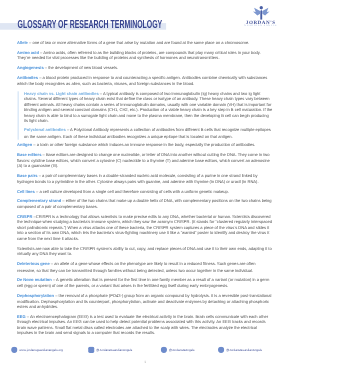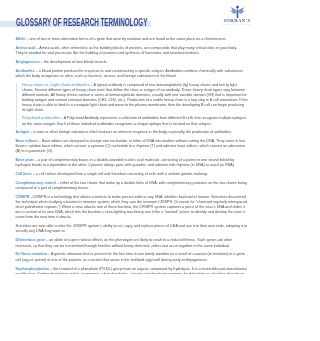--- a/index.html
+++ b/index.html
@@ -1,19 +1,19 @@
 <!DOCTYPE html>
 <html><head>
 <meta charset="utf-8">
 <title>Glossary of Research Terminology</title>
 <style>
   html,body{margin:0;padding:0;}
   body{width:264px;height:341px;background:#ffffff;
        font-family:"Liberation Sans",sans-serif;}
-  .page{position:relative;width:264px;height:274px;overflow:hidden;background:#fff;}
+  .page{position:relative;width:264px;height:341px;overflow:hidden;background:#fff;}
 
   
   .title-band{position:absolute;left:0;top:21px;width:151px;height:6px;background:#dfe6f3;}
   .title{position:absolute;left:16px;top:16px;
          font-size:10.5px;font-weight:700;color:#36438e;white-space:nowrap;
          transform:scaleX(0.601);transform-origin:left top;letter-spacing:0px;}
 
   .logo{position:absolute;left:219px;top:5px;width:36px;text-align:center;}
   .logo-mark{display:block;margin:0 auto;}
   .logo-name{display:block;font-size:4.6px;letter-spacing:0.5px;color:#44539a;

